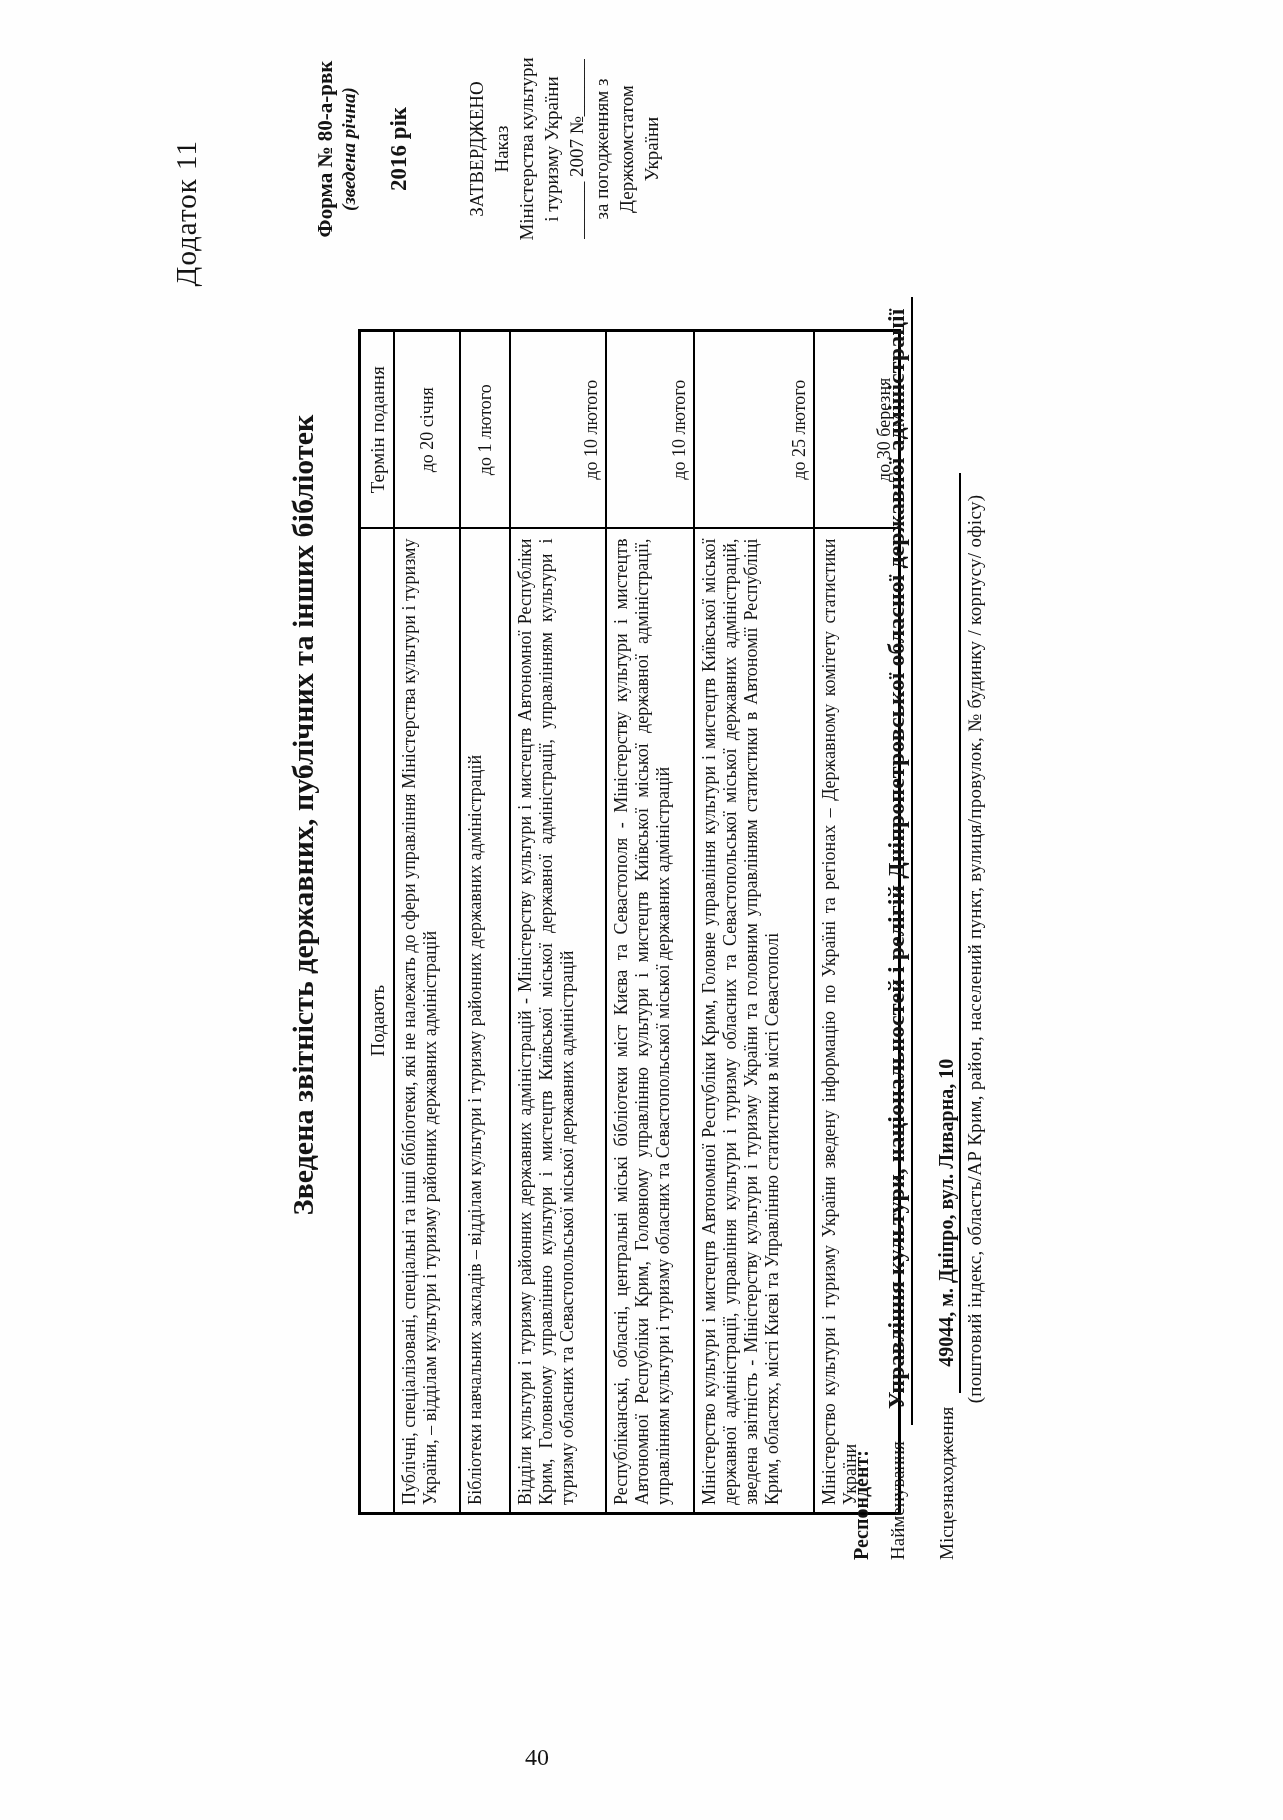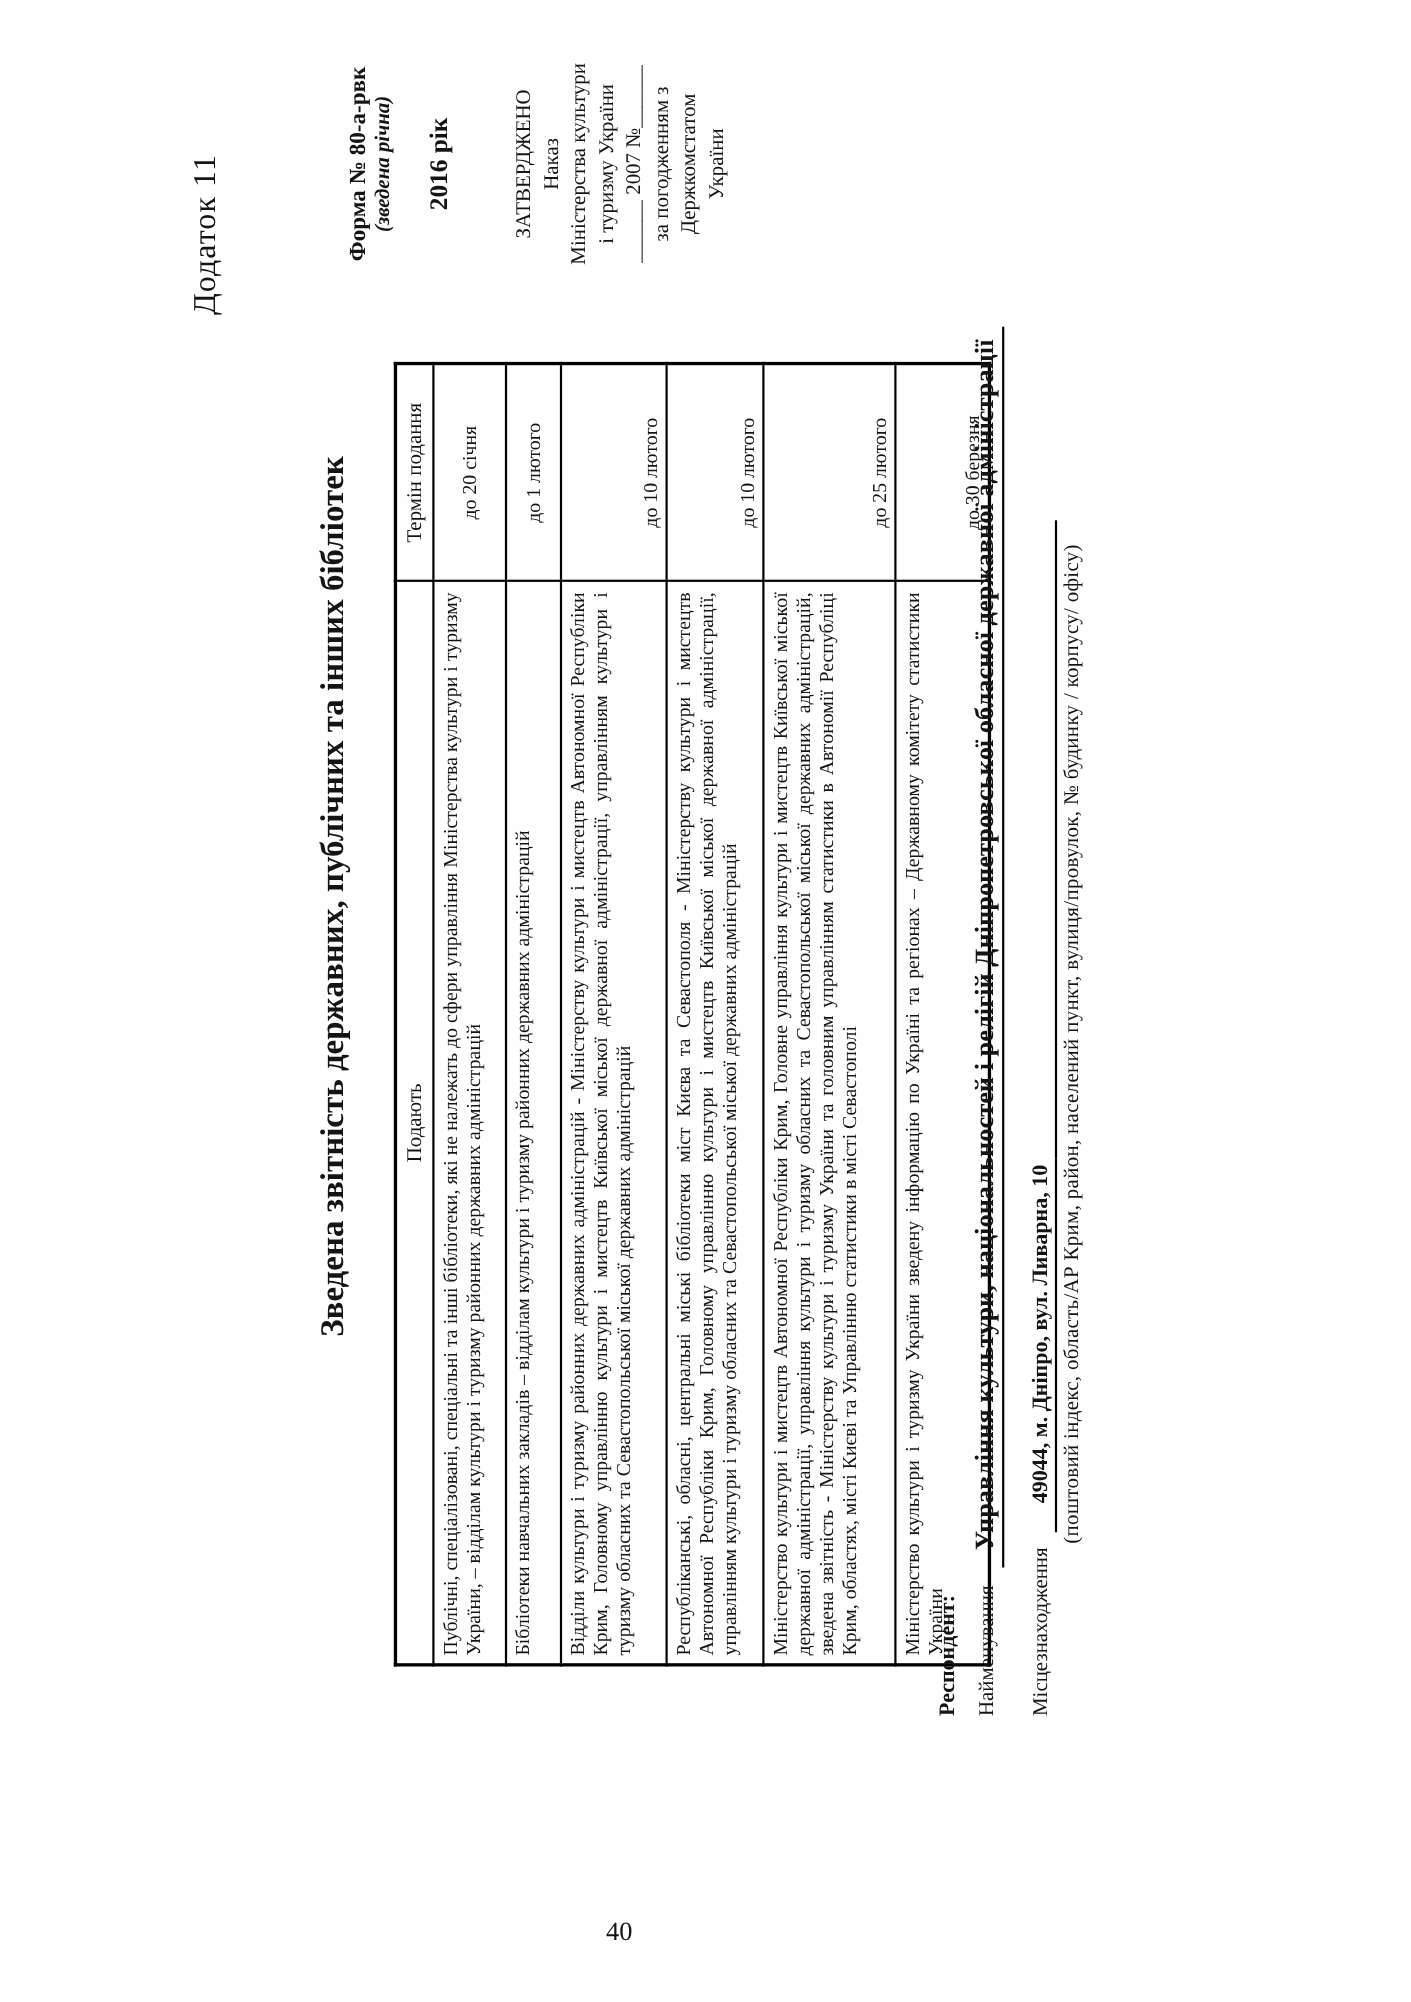--- a/index.html
+++ b/index.html
@@ -41,21 +41,21 @@
     font-weight:bold;font-size:24px;border-bottom:2px solid #000;
     margin-left:16px;padding:0 12px 1px 16px;white-space:nowrap;
   }
   .loc-line{margin-top:22px;}
   .loc-value{
     font-weight:bold;font-size:20px;border-bottom:2px solid #000;
     margin-left:14px;padding:0 6px 1px 26px;white-space:nowrap;
   }
   .ruled{flex:none;width:580px;border-bottom:2px solid #000;align-self:stretch;}
   .loc-note{margin-left:80px;width:1062px;text-align:center;font-size:19px;letter-spacing:0.3px;margin-top:3px;}
-  .page-number{position:absolute;left:551px;top:1744px;font-size:24px;}
+  .page-number{position:absolute;left:525px;top:1744px;font-size:24px;}
 </style>
 </head>
 <body>
 
 <div class="sheet">
   <div class="rot">
 
     <div class="appendix">Додаток 11</div>
 
     <div class="doc-title">Зведена звітність державних, публічних та інших бібліотек</div>

